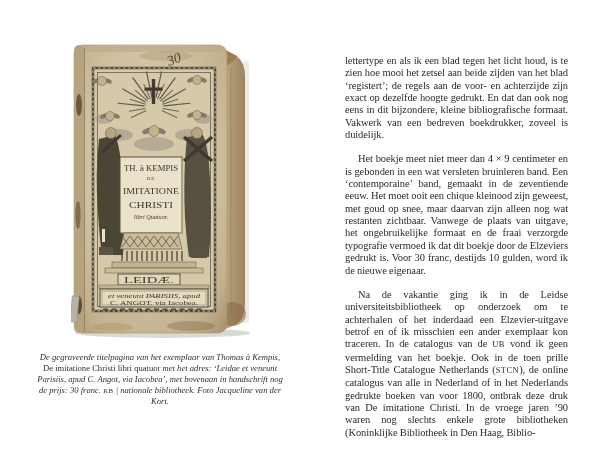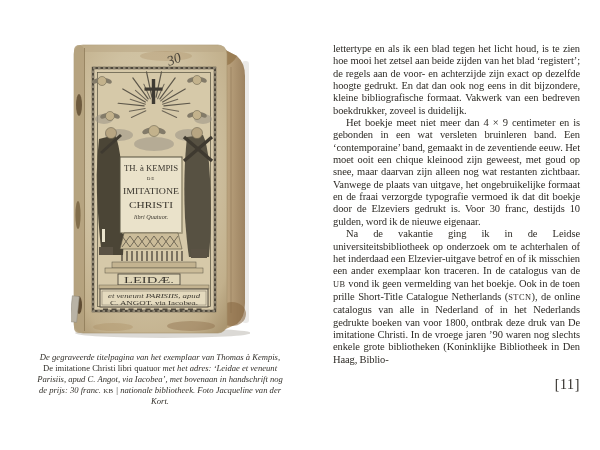--- a/index.html
+++ b/index.html
@@ -14,21 +14,21 @@
   svg text{font-family:"Liberation Serif",serif;fill:#3a362e}
   .caption{
     position:absolute;left:36px;top:352px;width:248px;
     text-align:center;font-style:italic;font-size:8.6px;line-height:11.1px;color:#33302a;
   }
   .seg-r{font-style:normal}
   .seg-i{}
   .seg-sc{font-style:normal;font-size:0.8em;letter-spacing:0.06em}
   .right-page{position:absolute;left:333px;top:43px;width:247px}
   .para{
-    margin:0;text-align:justify;font-size:10.5px;line-height:12.35px;
+    margin:12px;text-align:justify;font-size:10.5px;line-height:12.35px;
     letter-spacing:-0.1px;word-spacing:-0.2px;color:#2e2b26;
   }
   .para.indent{text-indent:13px}
   .folio{margin-top:11px;text-align:right;font-size:14px;letter-spacing:0.6px;color:#2e2b26}
 </style>
 </head>
 <body>
 
 <div class="left-page">
   <div class="book-wrap">

